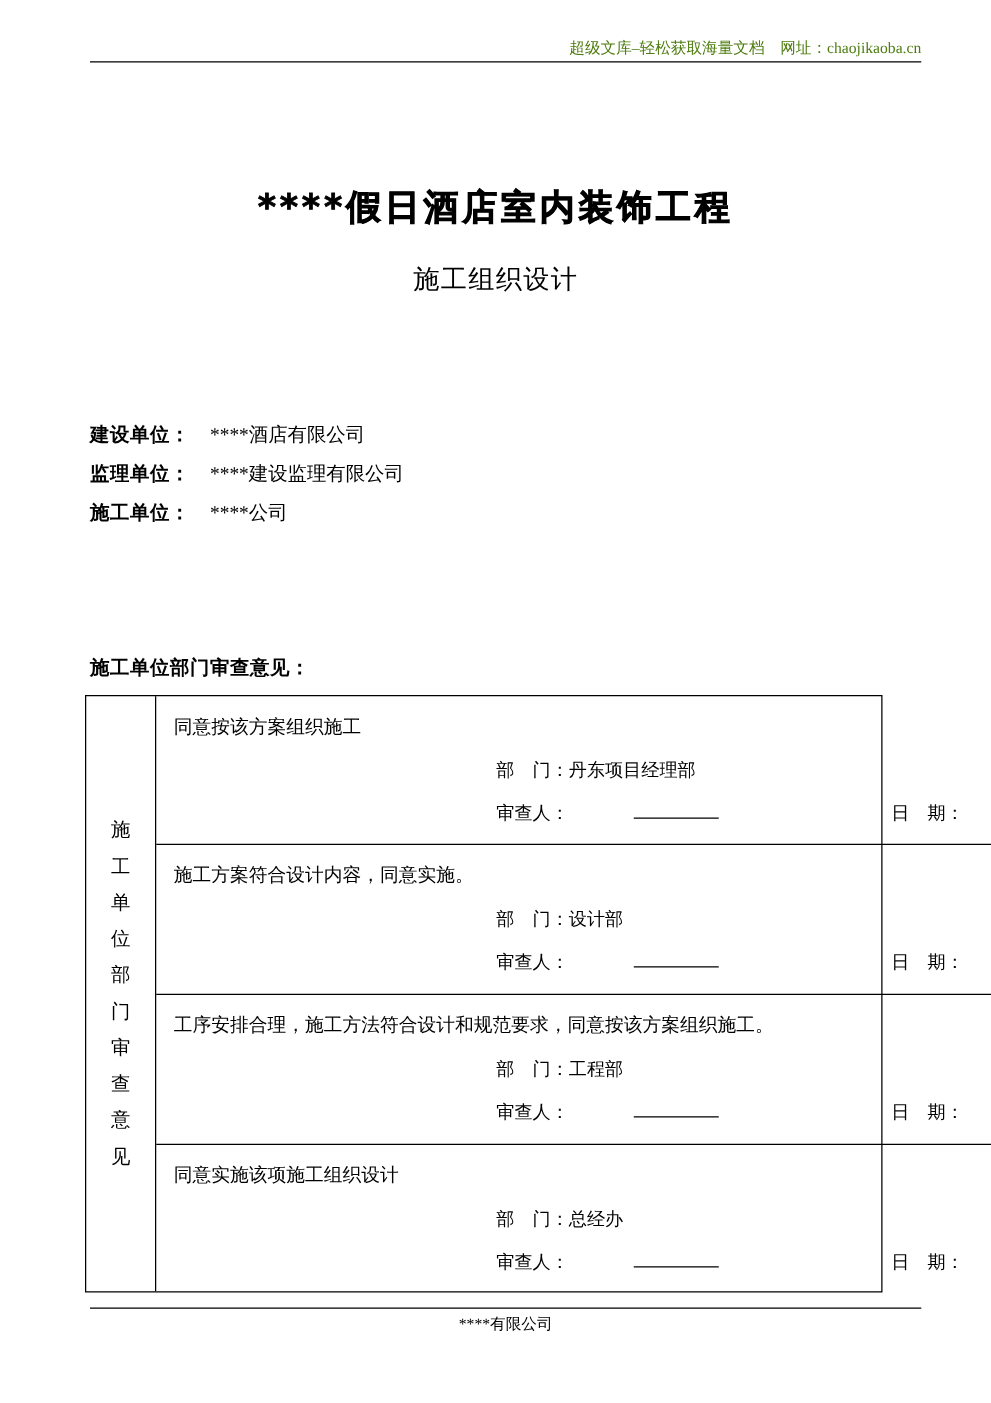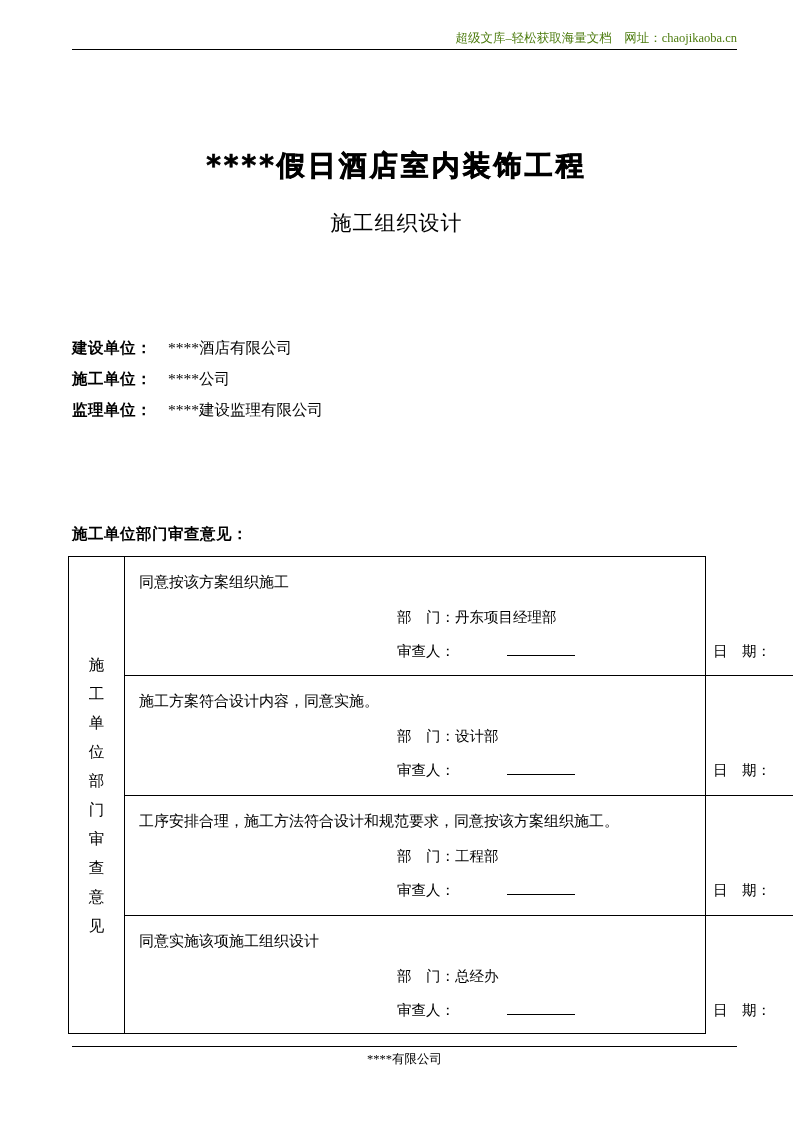--- a/index.html
+++ b/index.html
@@ -220,26 +220,26 @@
 
   <div class="title-main">****假日酒店室内装饰工程</div>
   <div class="title-sub">施工组织设计</div>
 
   <div class="meta-list">
     <div class="meta-row">
       <div class="meta-label">建设单位：</div>
       <div class="meta-value">****酒店有限公司</div>
     </div>
     <div class="meta-row">
+      <div class="meta-label">监理单位：</div>
+      <div class="meta-value">****建设监理有限公司</div>
+    </div>
+    <div class="meta-row">
       <div class="meta-label">施工单位：</div>
       <div class="meta-value">****公司</div>
-    </div>
-    <div class="meta-row">
-      <div class="meta-label">监理单位：</div>
-      <div class="meta-value">****建设监理有限公司</div>
     </div>
   </div>
 
   <div class="section-heading">施工单位部门审查意见：</div>
 
   <div class="review-table">
 
     <div class="vlabel-cell">
       <div class="vlabel-text">
         <span>施</span>

